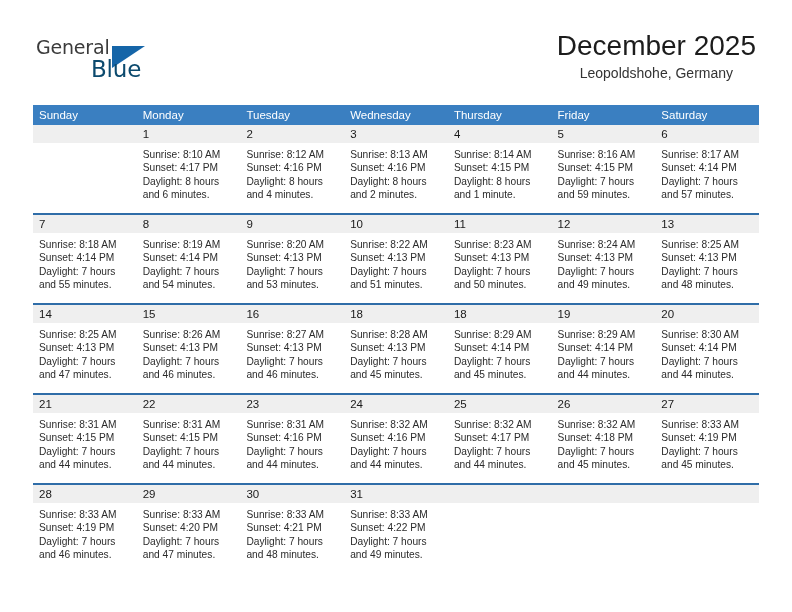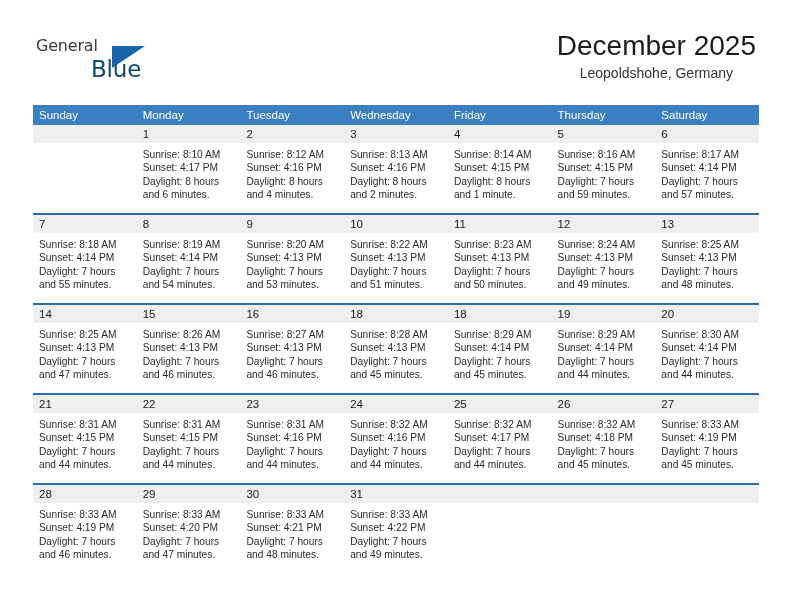--- a/index.html
+++ b/index.html
@@ -32,21 +32,21 @@
     position: absolute;
     left: 36px;
     top: 36px;
     width: 130px;
     height: 54px;
   }
   .logo-general {
     position: absolute;
     left: 0;
     top: 0;
-    font-size: 16px;
+    font-size: 19px;
     color: #3b3b3b;
     letter-spacing: -0.2px;
     font-family: "DejaVu Sans", sans-serif;
     font-weight: 400;
   }
   .logo-blue {
     position: absolute;
     left: 55px;
     top: 20px;
     font-size: 23px;
@@ -162,22 +162,22 @@
       <div class="cal-subtitle">Leopoldshohe, Germany</div>
     </div>
   </div>
 
   <div class="calendar">
     <div class="dow-row" id="dow-row">
         <div class="dow">Sunday</div>
         <div class="dow">Monday</div>
         <div class="dow">Tuesday</div>
         <div class="dow">Wednesday</div>
+        <div class="dow">Thursday</div>
         <div class="dow">Friday</div>
-        <div class="dow">Thursday</div>
         <div class="dow">Saturday</div>
       </div>
     <div id="weeks">
         <div class="week">
           <div class="cell empty">
             <div class="daynum-band">
               <div class="daynum"></div>
             </div>
             <div class="cell-body"></div>
           </div>

